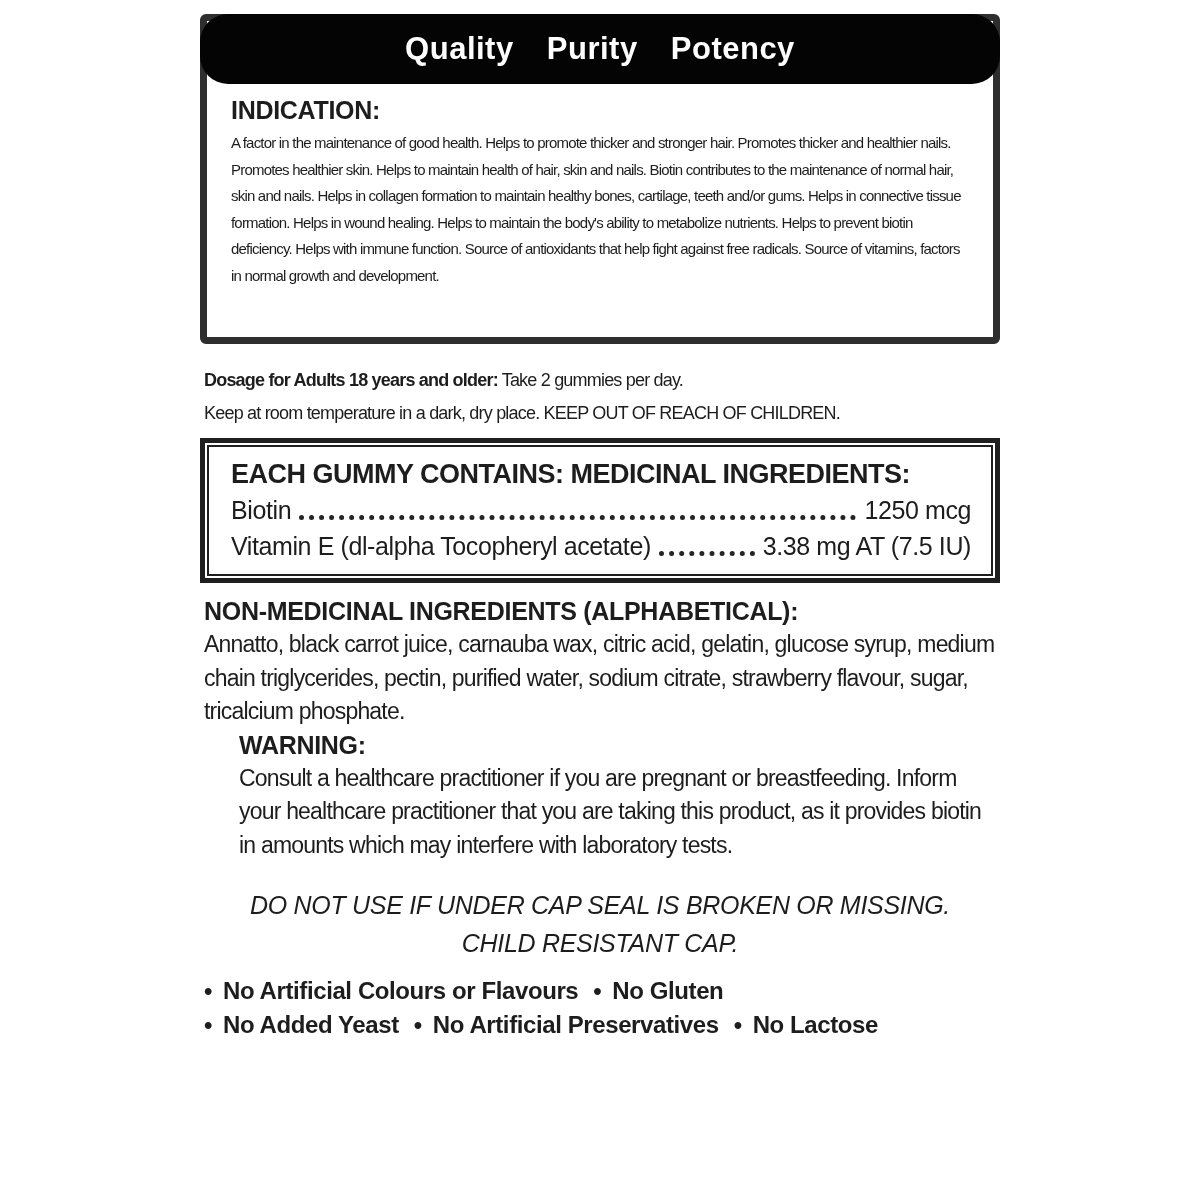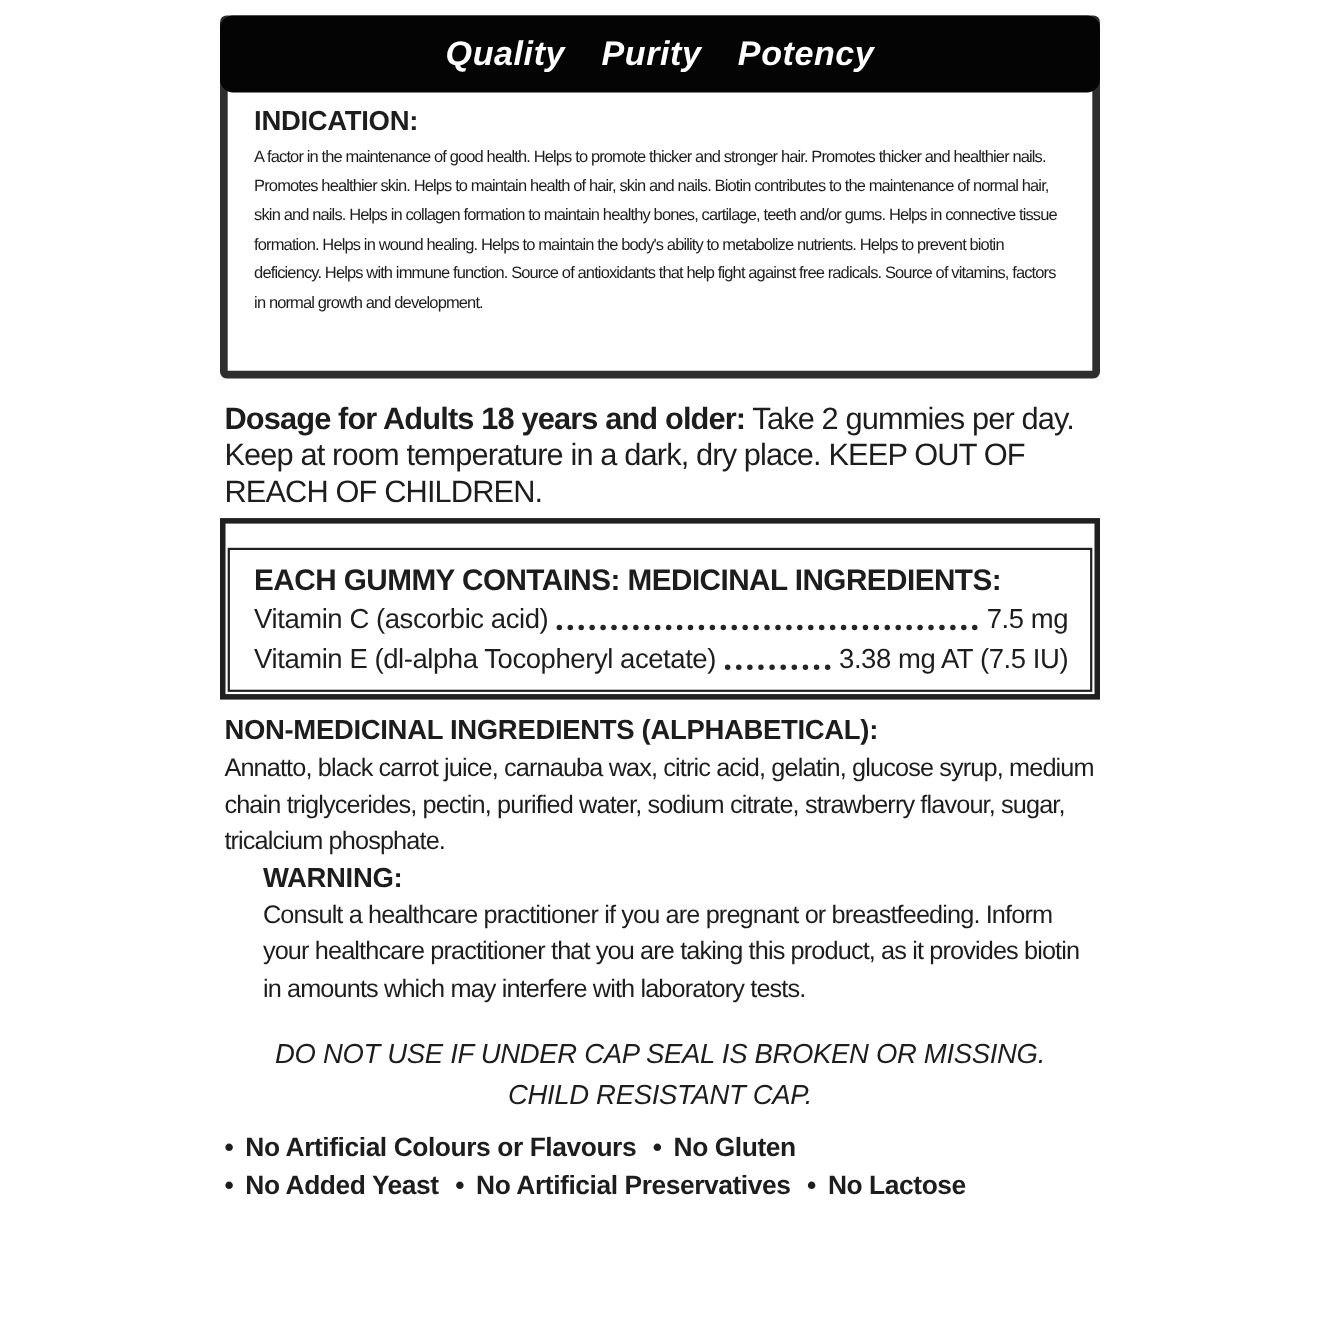--- a/index.html
+++ b/index.html
@@ -7,44 +7,44 @@
     width:1200px; height:1200px; background:#ffffff;
     font-family:"Liberation Sans", sans-serif; color:#1d1d1d;
   }
   .page { width:1200px; height:1200px; overflow:hidden; }
   .col { width:800px; margin:0 auto; padding-top:14px; }
 
   
   .top-box { border:7px solid #2e2e2e; border-radius:6px; background:#fff; }
   .header-bar {
     background:#040404; margin:-7px -7px 0 -7px; height:70px;
-    border-radius:12px; display:flex; align-items:center; justify-content:center;font-style:italic;
+    border-radius:28px; display:flex; align-items:center; justify-content:center;
   }
   .header-title {
     color:#ffffff; font-weight:bold; font-size:31px;
     letter-spacing:0.5px; word-spacing:24px;
   }
   .indication { padding:12px 22px 48px 24px; }
   .indication-heading {
     font-size:25px; font-weight:bold; letter-spacing:-0.3px; margin:0 0 5px 0;
   }
   .indication-body {
     font-size:15px; line-height:26.5px; letter-spacing:-0.8px; margin:0;
   }
 
   
   .dosage {
-    margin:20px 0 0 4px; font-size:28px; line-height:33px; letter-spacing:-0.8px;
+    margin:20px 0 0 4px; font-size:18px; line-height:33px; letter-spacing:-0.8px;
   }
   .dosage p { margin:0; }
   .dosage-label { font-weight:bold; }
 
   
   .med-box { margin-top:8px; border:5px solid #1f1f1f; padding:2px; background:#fff; }
-  .med-inner { border:2px solid #1f1f1f; padding:10px 20px 10px 22px;margin-top:20px; }
+  .med-inner { border:2px solid #1f1f1f; padding:10px 20px 10px 22px; }
   .med-heading {
     font-size:27px; font-weight:bold; letter-spacing:-0.5px; margin:0; line-height:35px;
   }
   .med-row {
     display:flex; align-items:baseline;
     font-size:25px; line-height:36px; letter-spacing:-0.4px;
   }
   .med-name, .med-amount { white-space:nowrap; }
   .leader {
     flex:1; border-bottom:5px dotted #242424;
@@ -93,26 +93,26 @@
 
     <div class="dosage">
       <p><span class="dosage-label">Dosage for Adults 18 years and older:</span><span> Take 2 gummies per day.</span></p>
       <p>Keep at room temperature in a dark, dry place. KEEP OUT OF REACH OF CHILDREN.</p>
     </div>
 
     <div class="med-box">
       <div class="med-inner">
         <p class="med-heading">EACH GUMMY CONTAINS: MEDICINAL INGREDIENTS:</p>
 
+        <div class="med-row">
+          <span class="med-name">Biotin</span>
+          <span class="leader"></span>
+          <span class="med-amount">1250 mcg</span>
+        </div>
 
-        <div class="med-row">
-          <span class="med-name">Vitamin C (ascorbic acid)</span>
-          <span class="leader"></span>
-          <span class="med-amount">7.5 mg</span>
-        </div>
 
         <div class="med-row">
           <span class="med-name">Vitamin E (dl-alpha Tocopheryl acetate)</span>
           <span class="leader"></span>
           <span class="med-amount">3.38 mg AT (7.5 IU)</span>
         </div>
       </div>
     </div>
 
     <div class="section">

